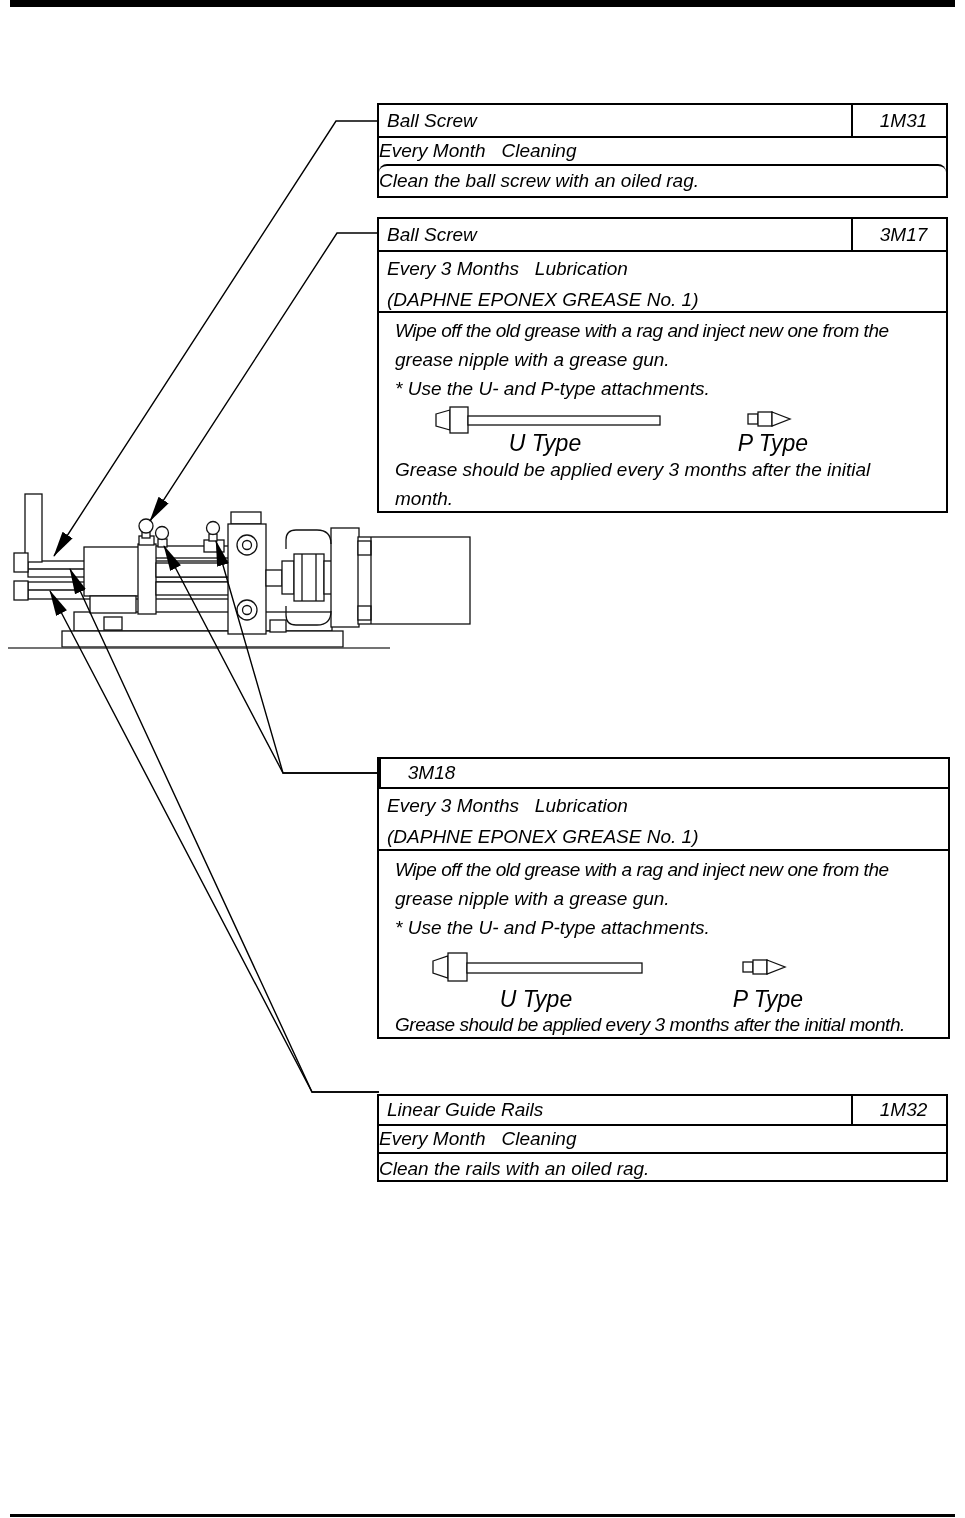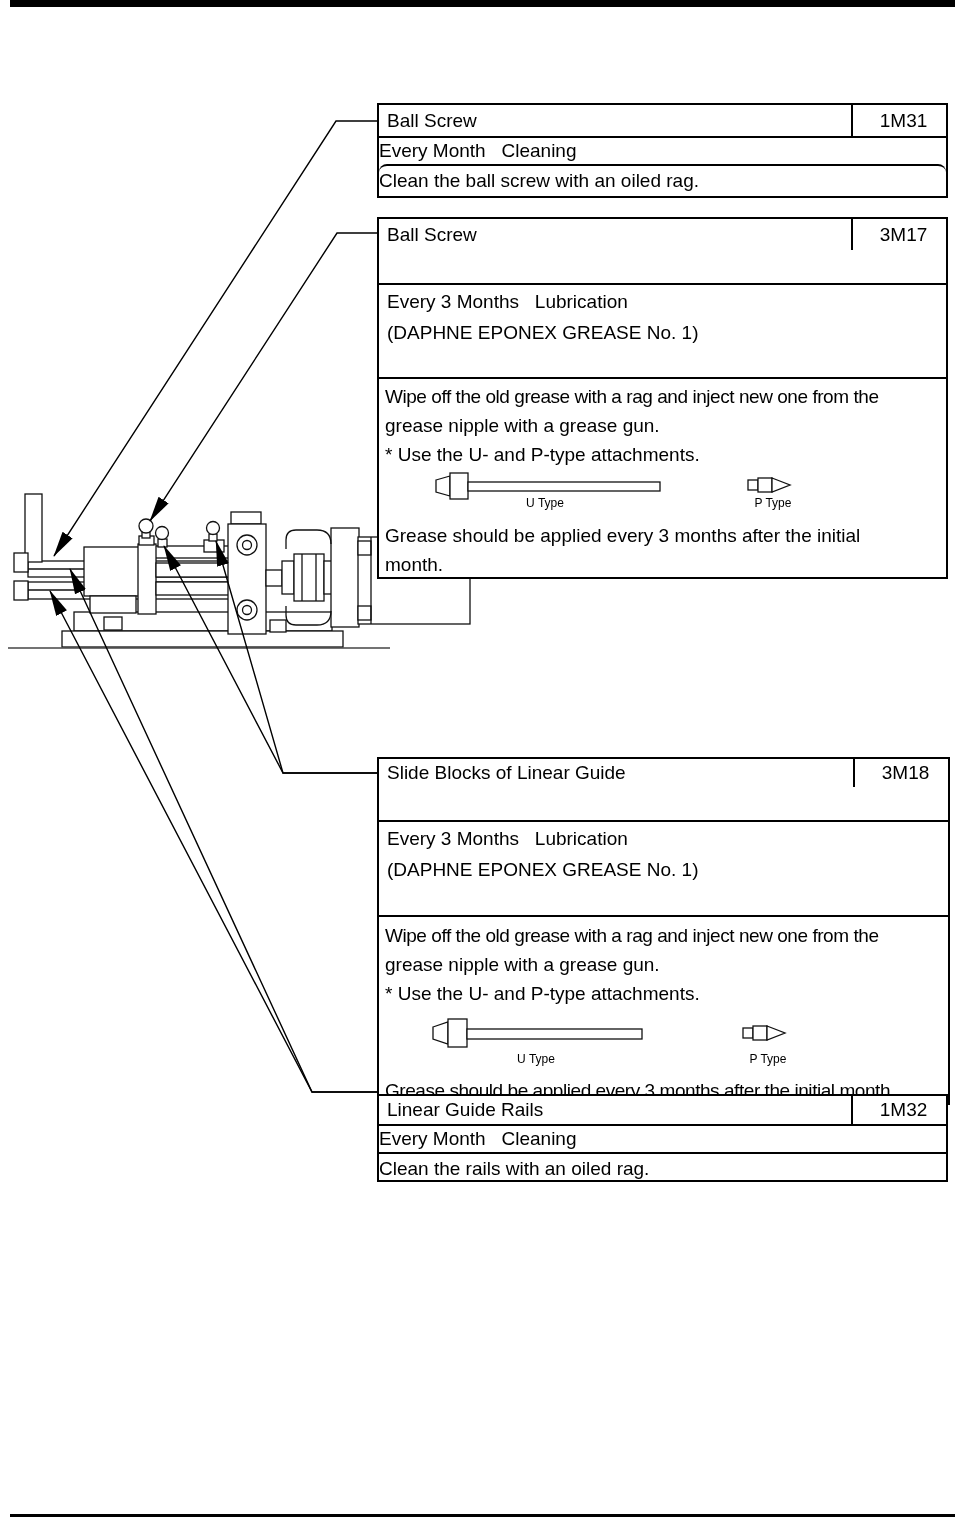--- a/index.html
+++ b/index.html
@@ -6,31 +6,31 @@
   body{
     width:965px;height:1518px;position:relative;background:#ffffff;
     font-family:"Liberation Sans",sans-serif;color:#000;overflow:hidden;
   }
   .hbar{position:absolute;background:#000;}
   #drawing-layer{position:absolute;left:0;top:0;width:965px;height:1518px;z-index:1;}
   .mtable{
     position:absolute;border:2px solid #000;background:#fff;z-index:2;
     font-size:19px;box-sizing:border-box;
   }
-  .trow{box-sizing:border-box;display:flex;align-items:center;}
+  .trow{box-sizing:border-box;display:flex;align-items:center;font-style:italic;}
   .trow + .trow{border-top:2px solid #000;}
   .ttitle{flex:1;padding-left:8px;white-space:pre;overflow:hidden;}
   .tcode{width:85px;border-left:2px solid #000;align-self:stretch;display:flex;align-items:center;justify-content:center;padding-left:8px;}
   .tcell{flex:1;padding-left:0;white-space:pre;overflow:hidden;}
-  .stack{display:block;align-items:initial;margin-top:33px;}
+  .stack{display:block;align-items:initial;}
   .sline{line-height:31px;padding-left:8px;white-space:pre;overflow:hidden;}
-  .bline{line-height:29px;padding-left:6px;white-space:nowrap;overflow:hidden;}
+  .bline{line-height:29px;padding-left:16px;white-space:nowrap;overflow:hidden;}
   .tight{letter-spacing:-0.45px;}
   .diagrow{position:relative;}
-  .dlabel{position:absolute;width:100px;text-align:center;font-size:12px;}
+  .dlabel{position:absolute;width:100px;text-align:center;font-size:23px;}
   svg{display:block;}
   .shape-svg{position:absolute;}
 </style>
 </head>
 <body>
 
 <div class="hbar" style="left:10px;top:0;width:945px;height:7px;"></div>
 <div class="hbar" style="left:10px;top:1514px;width:945px;height:3px;"></div>
 
 <svg id="drawing-layer" viewBox="0 0 965 1518" xmlns="http://www.w3.org/2000/svg">
@@ -155,21 +155,20 @@
       <span class="dlabel" style="left:116px;top:27px;">U Type</span>
       <span class="dlabel" style="left:344px;top:27px;">P Type</span>
     </div>
     <div class="bline">Grease should be applied every 3 months after the initial</div>
     <div class="bline">month.</div>
   </div>
 </div>
 
 <div class="mtable" style="left:377px;top:757px;width:573px;">
   <div class="trow" style="height:28px;">
-    <div class="ttitle">Slide Blocks of Linear Guide</div>
     <div class="tcode">3M18</div>
   </div>
   <div class="trow stack" style="height:62px;padding-top:1px;">
     <div class="sline">Every 3 Months   Lubrication</div>
     <div class="sline">(DAPHNE EPONEX GREASE No. 1)</div>
   </div>
   <div class="trow stack" style="height:188px;padding-top:4px;">
     <div class="bline tight">Wipe off the old grease with a rag and inject new one from the</div>
     <div class="bline">grease nipple with a grease gun.</div>
     <div class="bline">* Use the U- and P-type attachments.</div>

